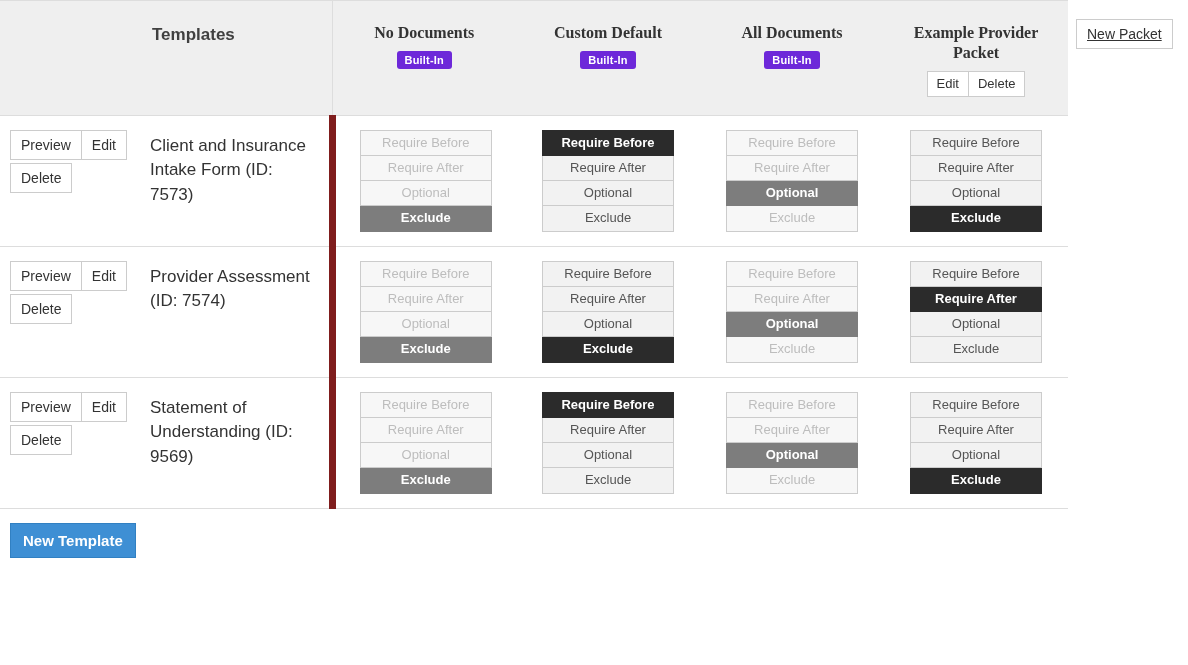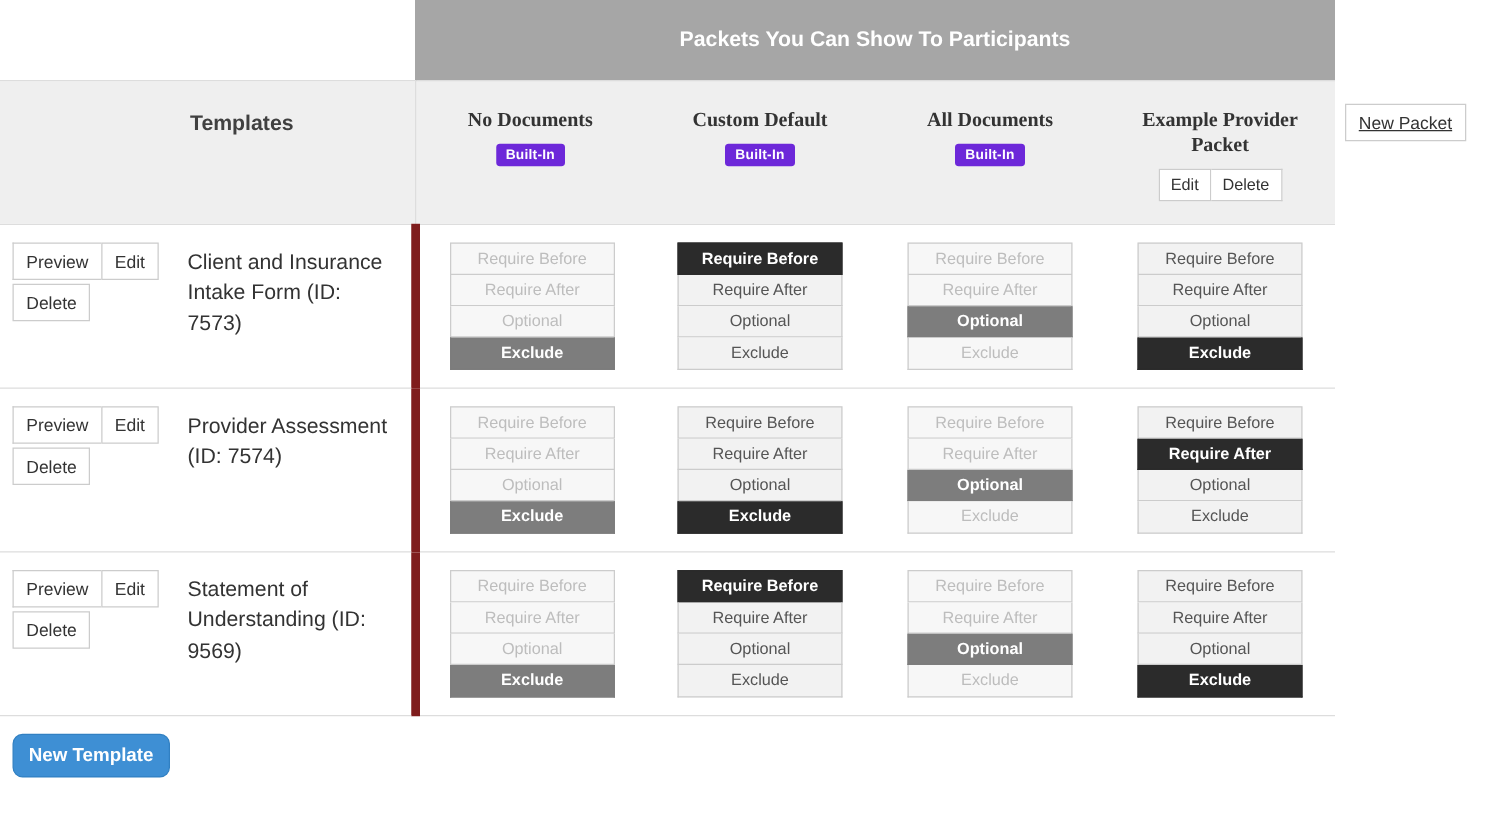--- a/index.html
+++ b/index.html
@@ -194,46 +194,41 @@
     padding: 14px 0 0 10px;
     background: #ffffff;
   }
   .new-template-btn {
     background: #3e8fd4;
     border: 1px solid #3180c2;
     color: #ffffff;
     font-size: 15px;
     font-weight: bold;
     font-family: "Liberation Sans", sans-serif;
-    border-radius: 8px;
+    border-radius: 0;
     padding: 8px 12px;
     cursor: pointer;
   }
   .footer-blank { border: none; background: #ffffff; }
 </style>
 </head>
 <body>
 
 <div id="root">
   <table class="matrix">
     <colgroup>
       <col class="c-actions">
       <col class="c-packet">
       <col class="c-packet">
       <col class="c-packet">
       <col class="c-packet">
       <col class="c-new">
     </colgroup>
     <tbody>
 
-      <tr>
-        <td class="banner-blank"></td>
-        <td class="banner-cell" colspan="4">Packets You Can Show To Participants</td>
-        <td class="banner-blank"></td>
-      </tr>
 
       <tr class="hdr-row">
         <td class="hdr-left">
           <div class="hdr-templates-label">Templates</div>
         </td>
 
         <td class="hdr-packet">
           <div class="pname">No Documents</div>
           <div class="builtin-badge">Built-In</div>
         </td>

